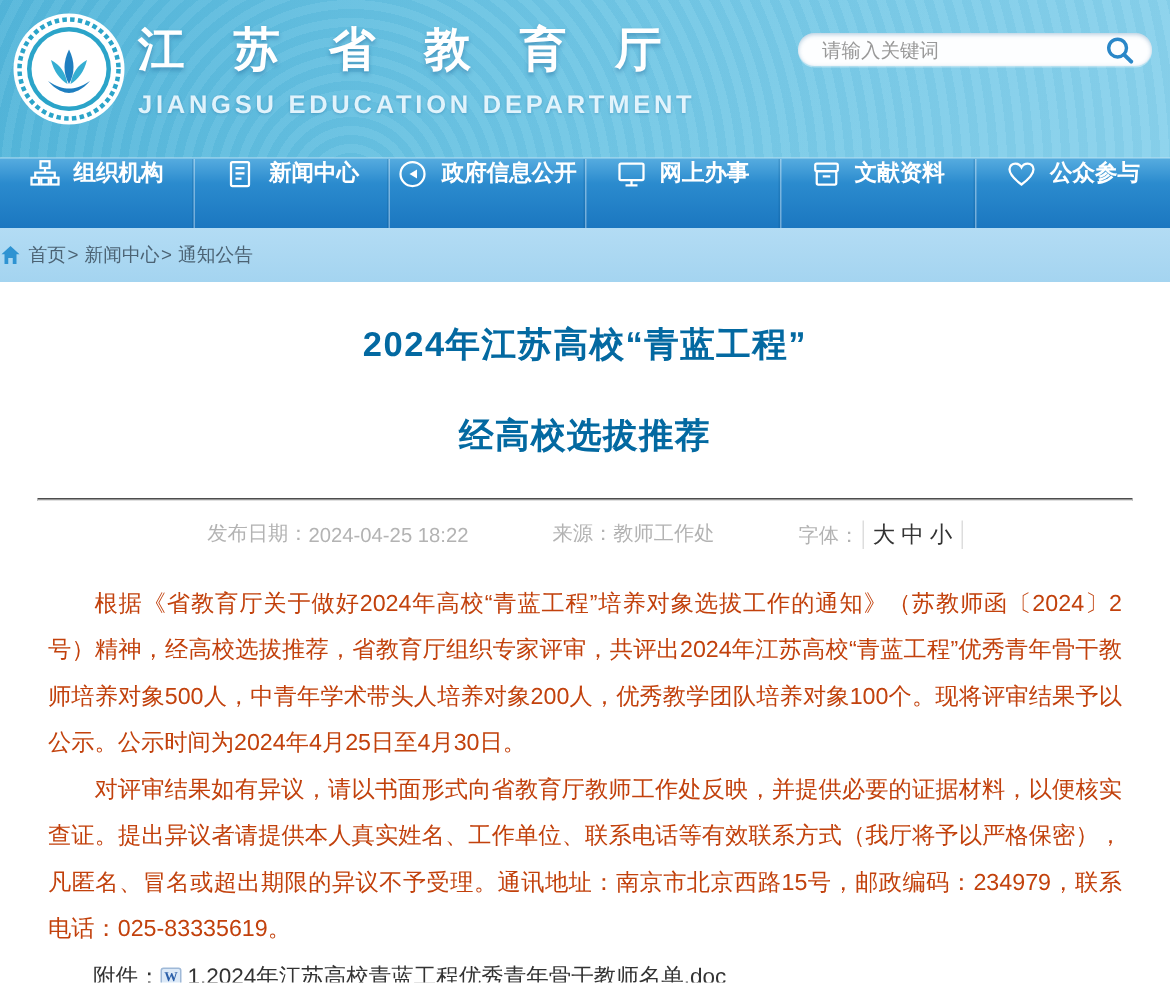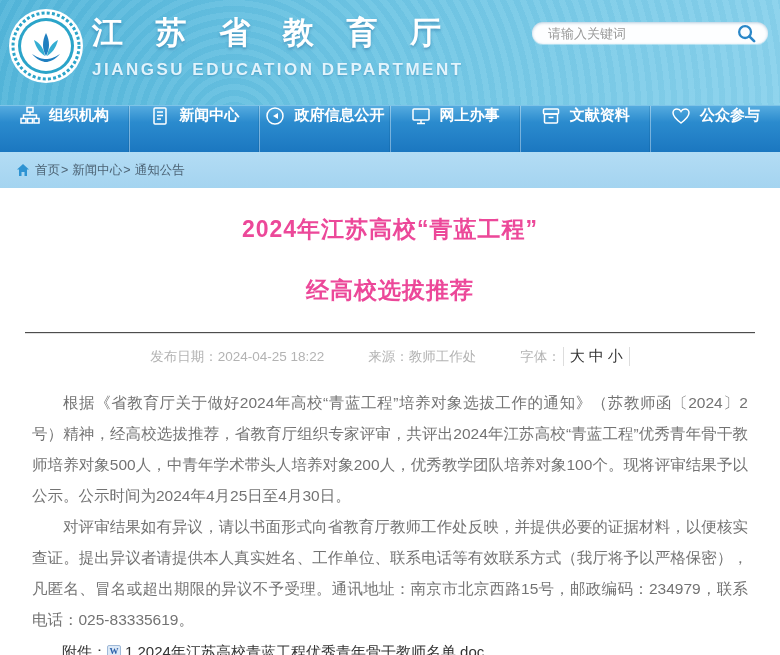--- a/index.html
+++ b/index.html
@@ -51,48 +51,48 @@
     border-right:1px solid rgba(255,255,255,.38);
     box-shadow:inset -1px 0 0 rgba(0,70,120,.18);
     white-space:nowrap;
   }
   .nav-item:last-child { border-right:none; box-shadow:none; }
   .nav-item svg { flex:0 0 auto; }
 
   
   .breadcrumb {
     width:780px; height:36px; background:linear-gradient(180deg,#b3dcf4,#a4d4f0);
-    display:flex; align-items:center; padding-left:16px;
+    display:flex; align-items:center; padding-left:0;
     font-size:12.5px; color:#4c6374;
   }
   .breadcrumb .crumb { cursor:pointer; }
   .breadcrumb .sep { margin:0 4px 0 1px; color:#4c6374; }
   .home-icon { margin-right:5px; display:flex; }
 
   
   .content { width:780px; height:467px; background:#fff; position:relative; }
   .article-title {
-    text-align:center; color:#ec4899; font-weight:600; font-size:23px; letter-spacing:1px;
+    text-align:center; color:#0369a1; font-weight:600; font-size:23px; letter-spacing:1px;
   }
   .title-line1 { padding-top:26px; }
   .title-line2 { padding-top:30px; }
   .title-rule {
     height:2px; background:#4d4d4d; border-bottom:1px solid #e0e0e0;
     margin:26px 25px 0 25px;
   }
   .meta-row {
-    display:flex; justify-content:center; align-items:center; gap:44px;
+    display:flex; justify-content:center; align-items:flex-start; gap:56px;
     margin-top:13px; font-size:13.5px; color:#b3b3b3; white-space:nowrap;
   }
   .meta-item { display:flex; align-items:center; }
   .font-sizes { display:flex; align-items:center; margin-left:2px; border-left:1px solid #ddd; border-right:1px solid #ddd; padding:0 4px; }
   .font-size-btn { color:#333; font-size:15px; cursor:pointer; padding:0 2px; }
 
   .body-text {
-    margin:21px 32px 0 32px; font-size:15.5px; color:#737373;
+    margin:21px 32px 0 32px; font-size:15.5px; color:#c2410c;
     line-height:31px; text-align:justify;
   }
   .body-text p { text-indent:2em; }
 
   .attachments { margin:5px 32px 0 32px; font-size:15px; color:#333; }
   .attach-row { display:flex; align-items:center; line-height:23px; }
   .attach-label { margin-left:2em; white-space:nowrap; }
   .doc-icon {
     display:inline-flex; align-items:center; justify-content:center;
     width:14px; height:14px; margin-right:4px; flex:0 0 auto;

